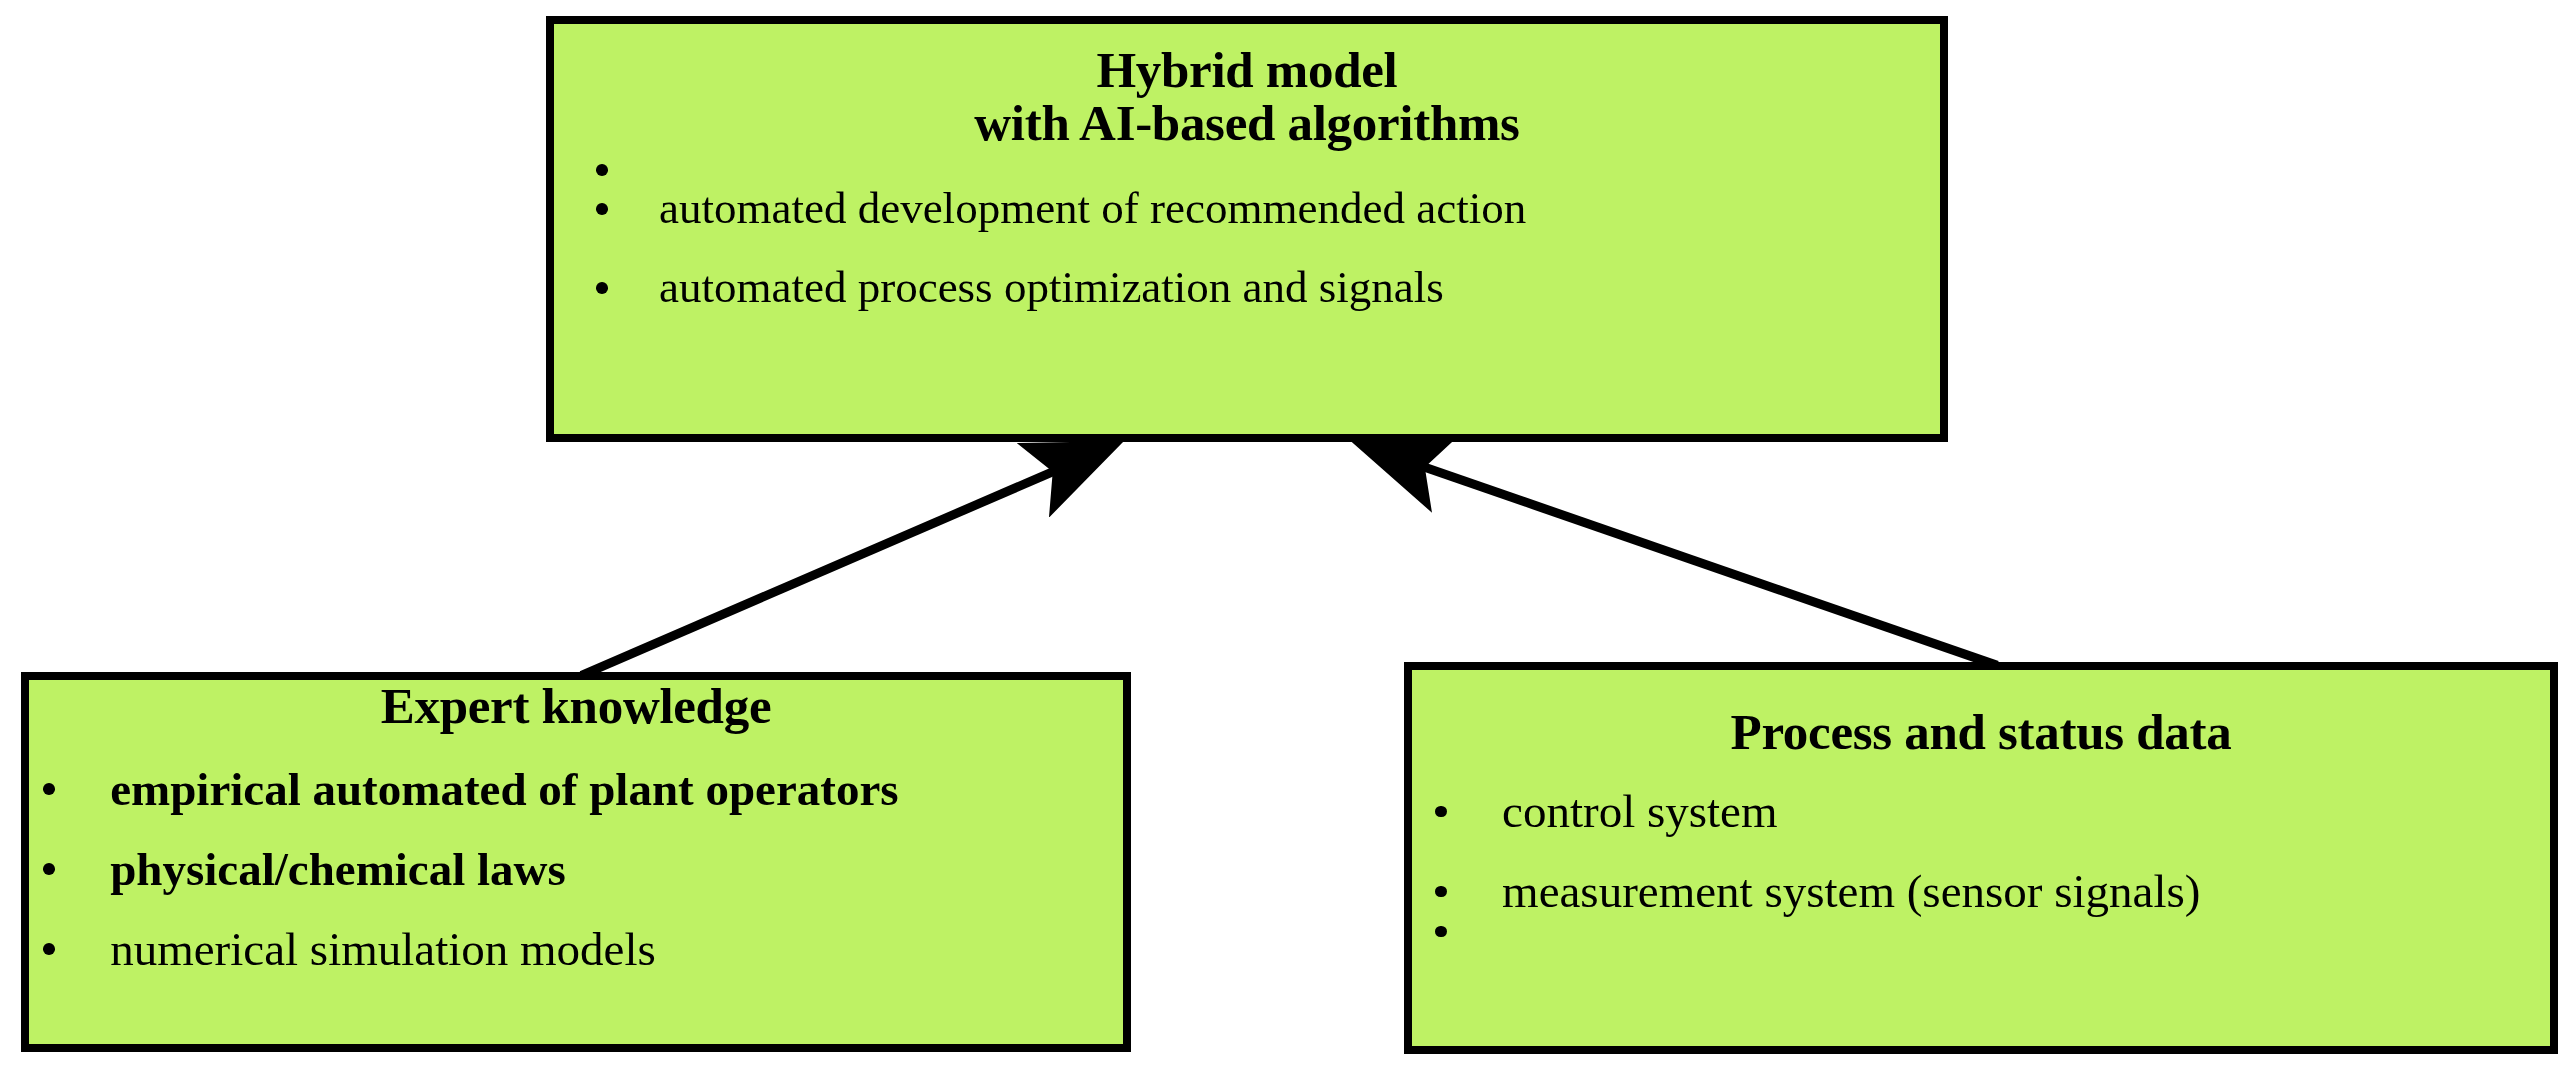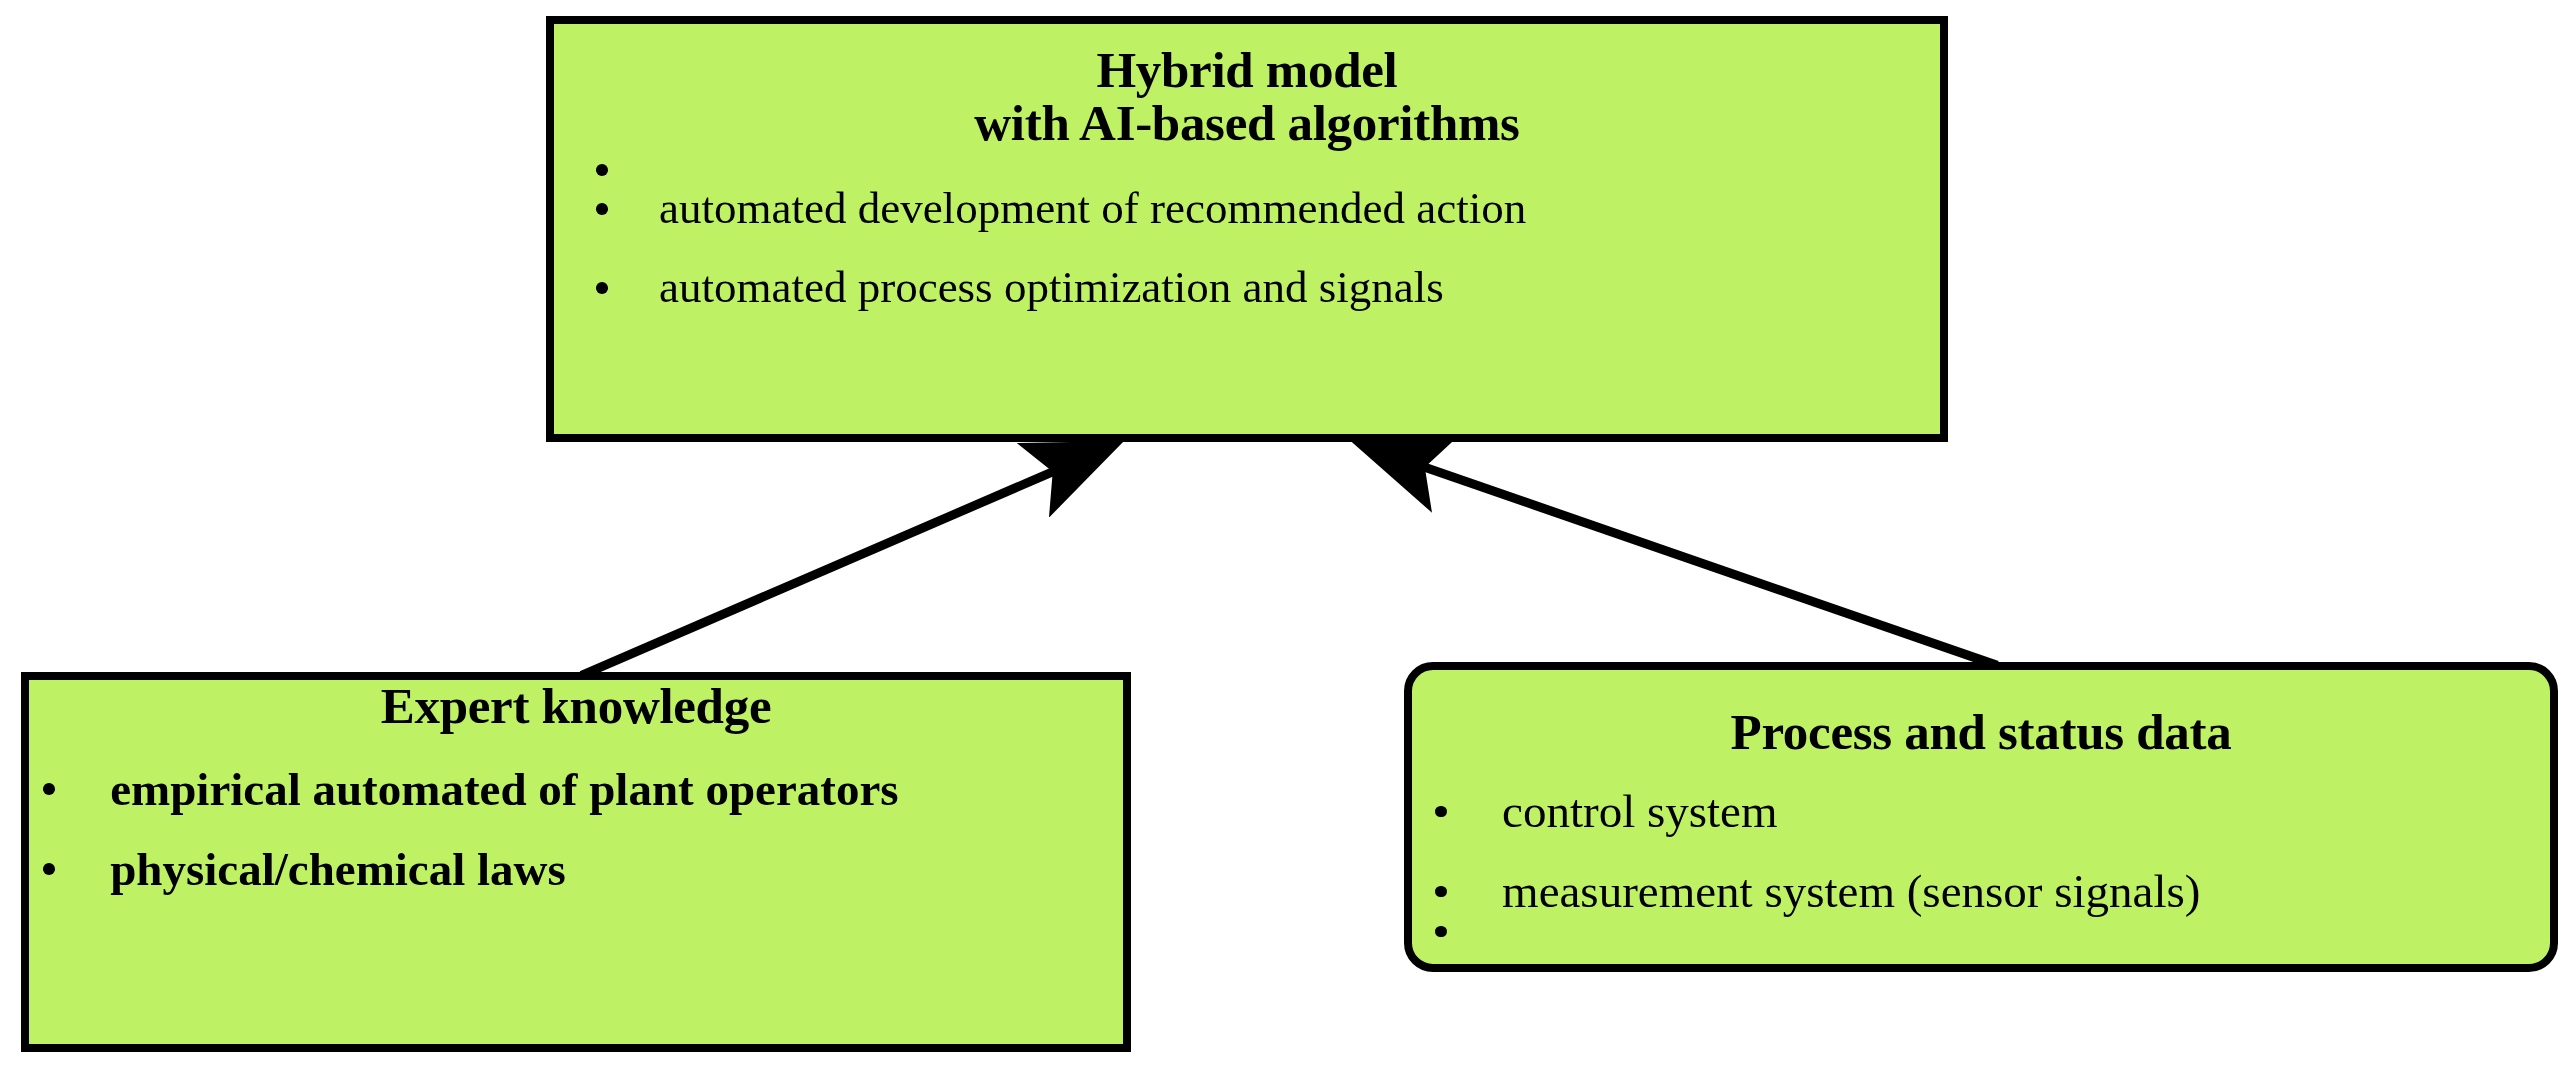--- a/index.html
+++ b/index.html
@@ -50,22 +50,21 @@
   #node-expert {
     left: 21px;
     top: 672px;
     width: 1110px;
     height: 380px;
   }
   #node-process {
     left: 1404px;
     top: 662px;
     width: 1154px;
-    height: 310px;
-    border-radius: 29px;
+    height: 392px;
   }
 
   .node-title {
     text-align: center;
     font-weight: bold;
     font-size: 51px;
     line-height: 1.03;
     letter-spacing: -0.3px;
   }
   #node-hybrid .node-title { padding-top: 20px; }
@@ -148,20 +147,24 @@
     </div>
     <ul class="bullet-list">
       <li class="bullet-item is-bold">
         <span class="bullet-dot"></span>
         <span>empirical automated of plant operators</span>
       </li>
       <li class="bullet-item is-bold">
         <span class="bullet-dot"></span>
         <span>physical/chemical laws</span>
       </li>
+      <li class="bullet-item">
+        <span class="bullet-dot"></span>
+        <span>numerical simulation models</span>
+      </li>
     </ul>
   </div>
 
   <div class="node" id="node-process">
     <div class="node-title">
       <div>Process and status data</div>
     </div>
     <ul class="bullet-list">
       <li class="bullet-item">
         <span class="bullet-dot"></span>

